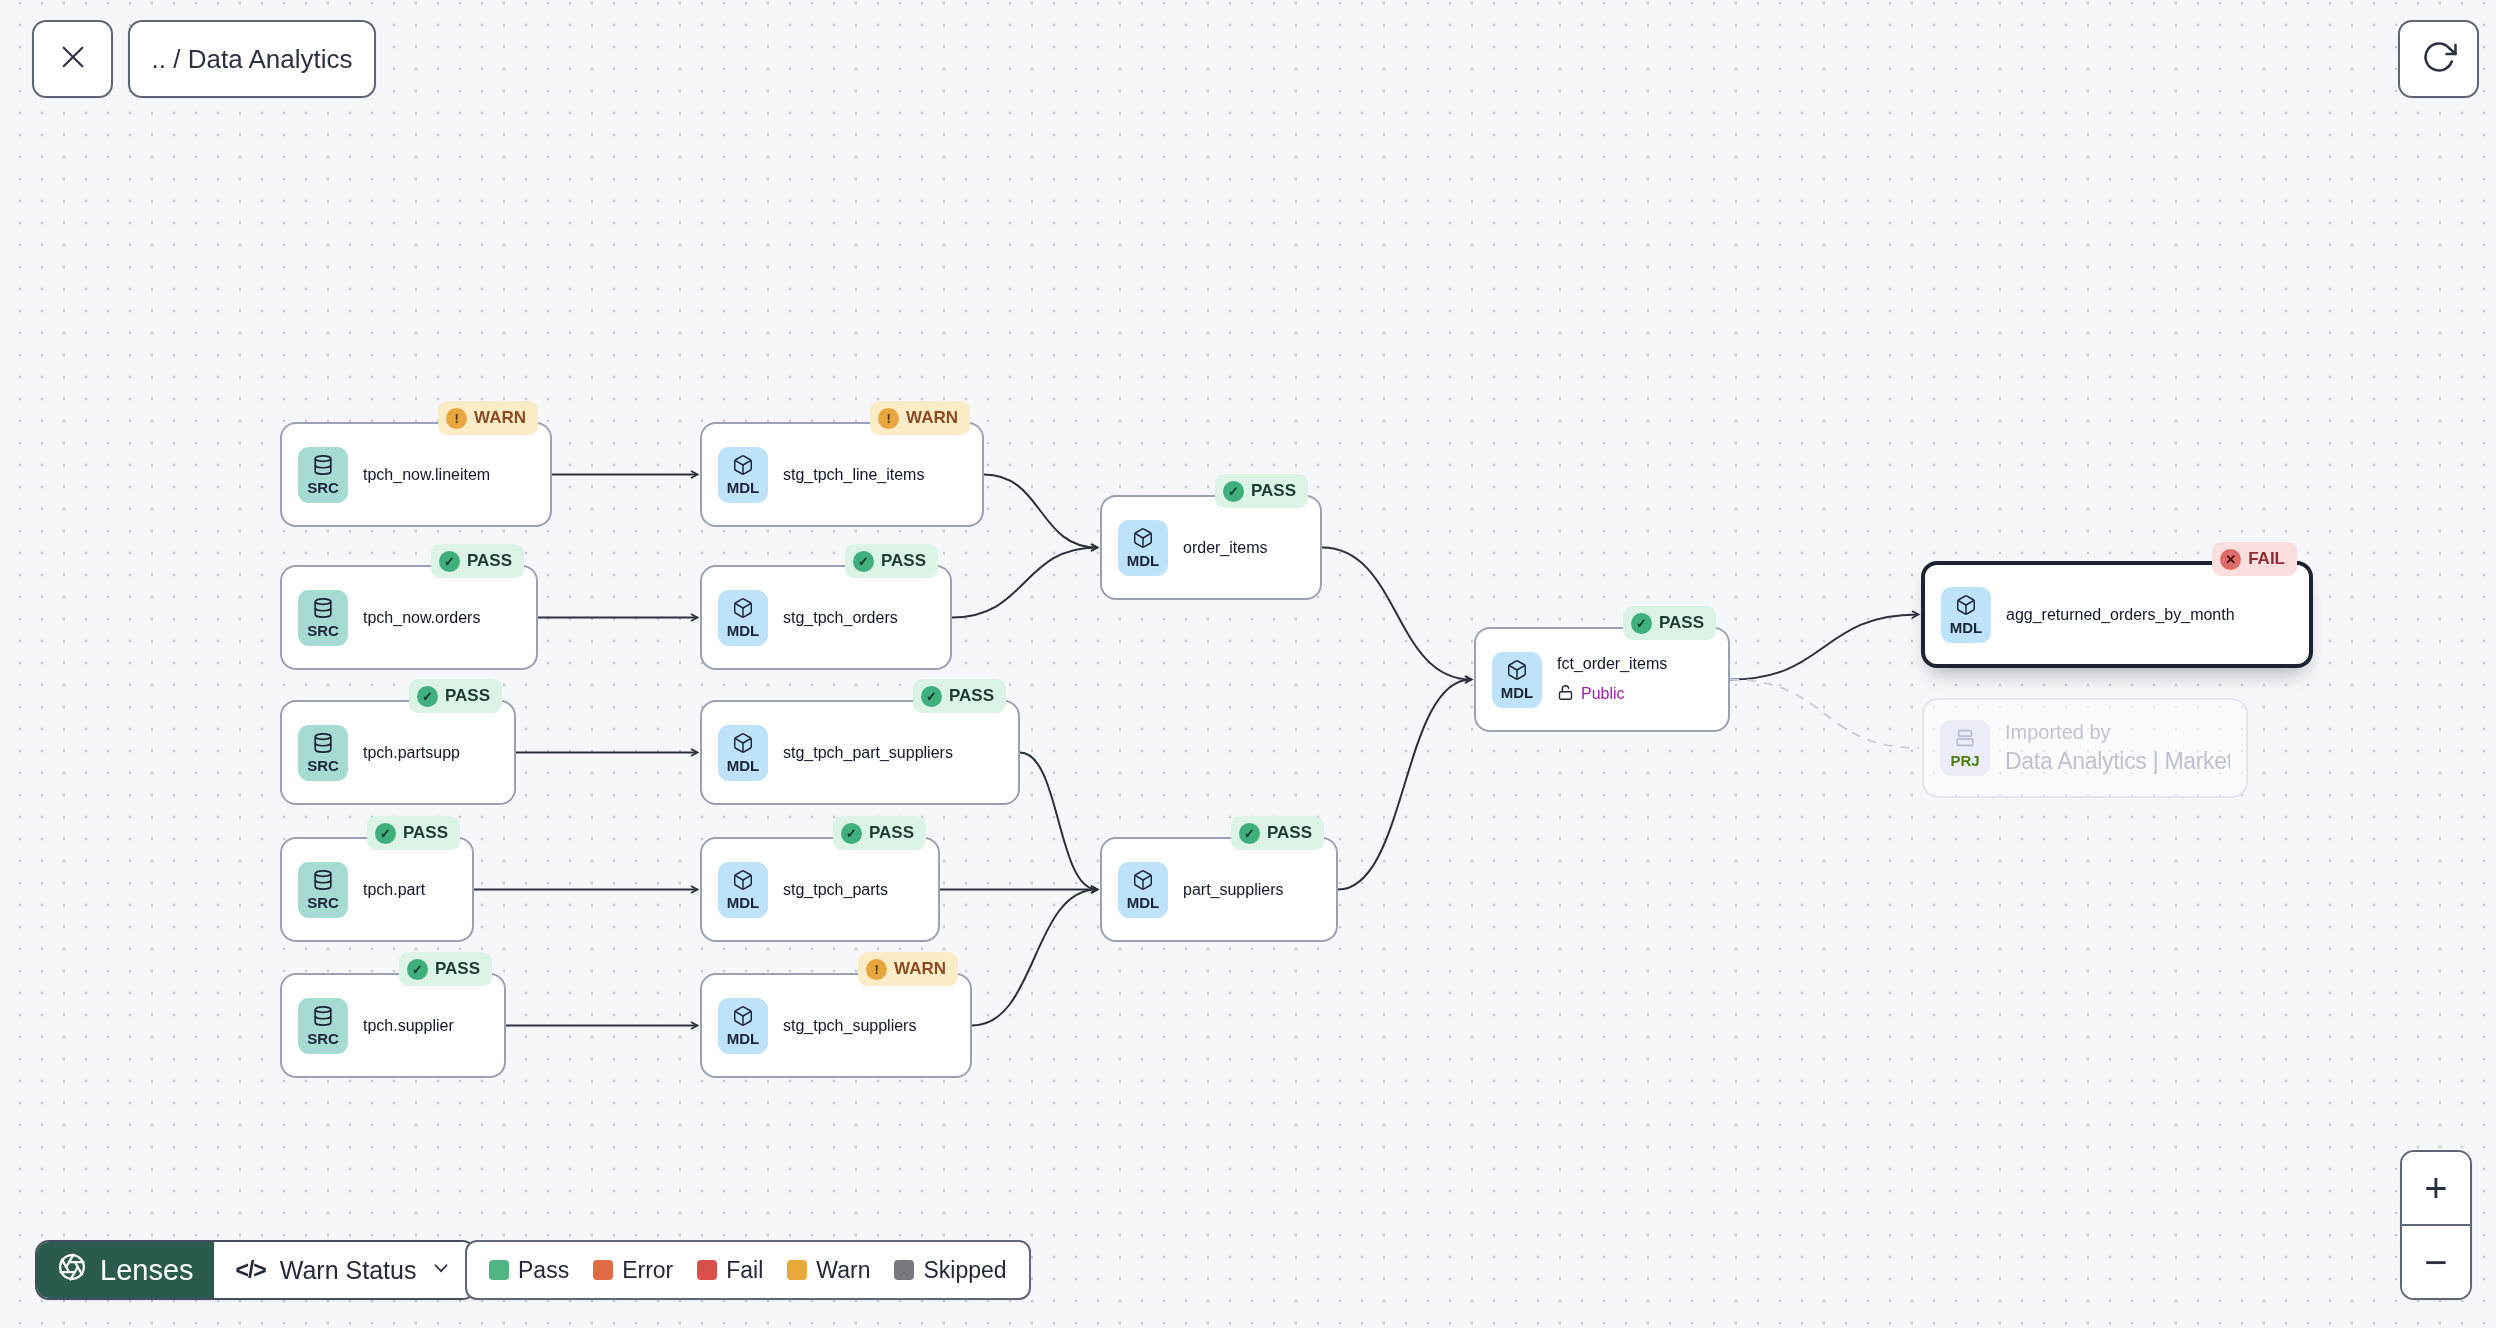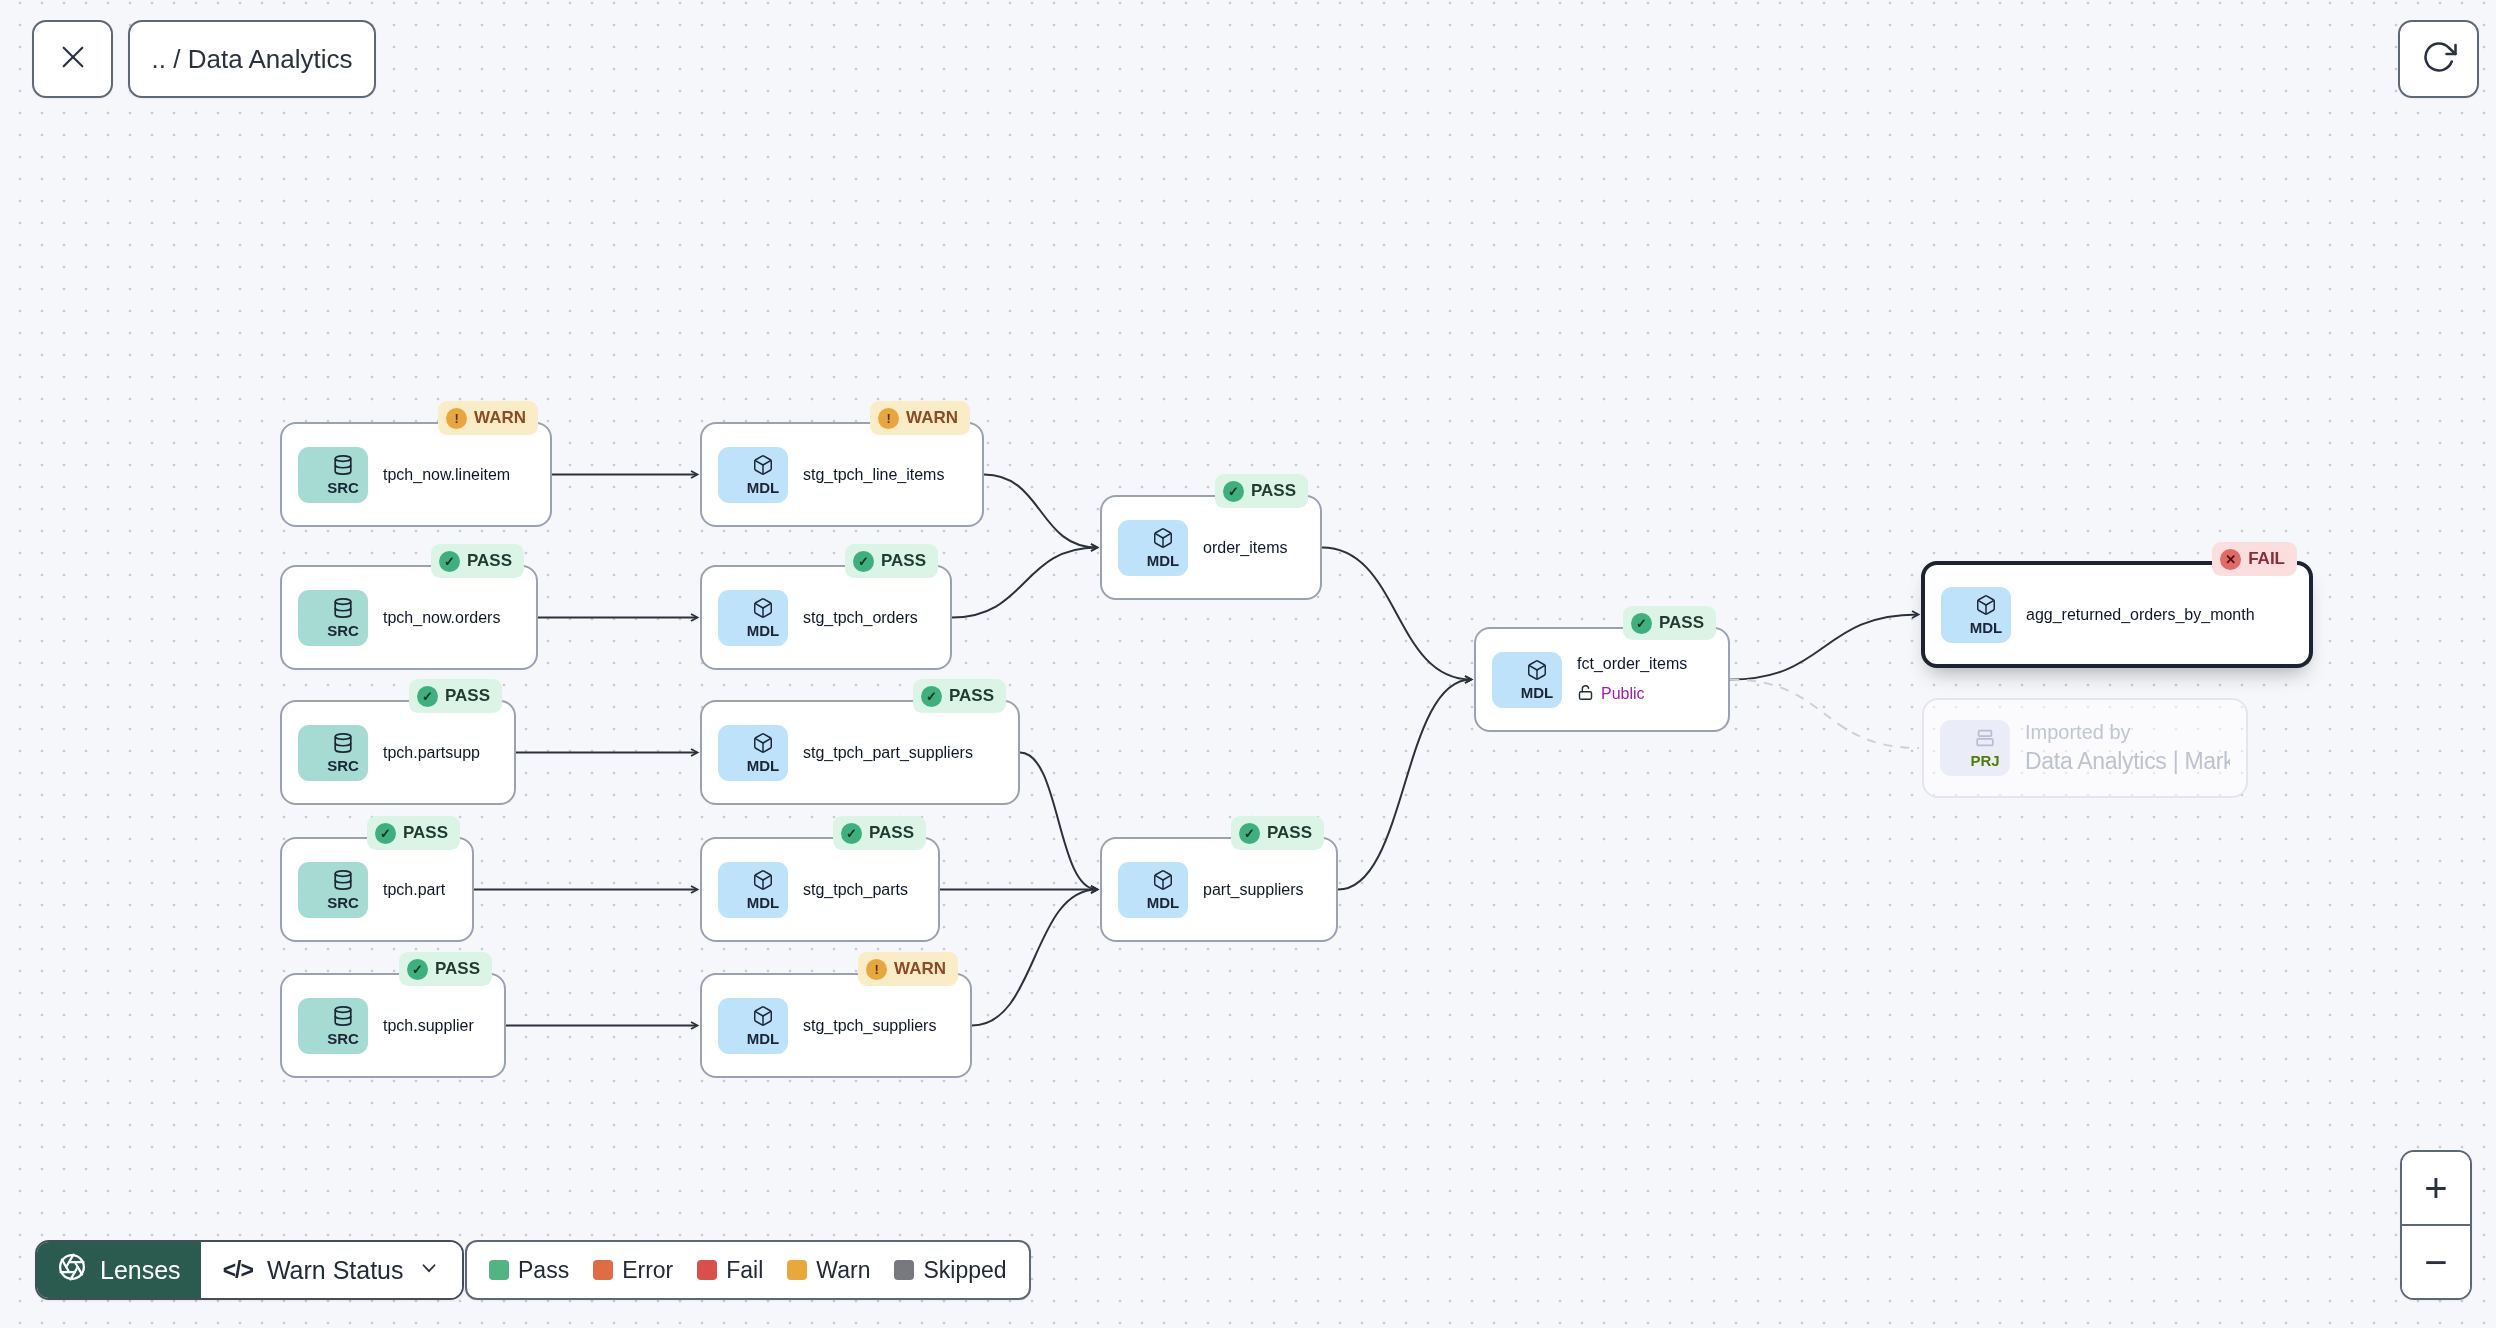--- a/index.html
+++ b/index.html
@@ -22,21 +22,21 @@
   .node{
     position:absolute;box-sizing:border-box;background:#FFFFFF;
     border:2px solid #99A1B2;border-radius:16px;
     display:flex;align-items:center;gap:15px;padding:0 16px;
   }
   .node.selected{border:4px solid #1D2431;box-shadow:0 12px 20px -8px rgba(23,30,46,.35);}
   .node.ghost{background:rgba(255,255,255,.55);border:2px solid #E3E6EF;}
   .chip{
     width:50px;height:56px;border-radius:11px;flex:0 0 auto;
     display:flex;flex-direction:column;align-items:center;justify-content:center;gap:3px;
-    font-size:15px;font-weight:600;color:#1B2535;padding-left:20px;
+    font-size:15px;font-weight:600;color:#1B2535;
   }
   .chip.src{background:#A6DBD3;}
   .chip.mdl{background:#BDE2FA;}
   .chip.prj{background:#EAECF8;color:#4d7c0f;}
   .chip svg{width:22px;height:22px;display:block;}
   .labels{display:flex;flex-direction:column;justify-content:center;overflow:hidden;}
   .node-label{font-size:16px;color:#0f172a;white-space:nowrap;}
   .node-sub{font-size:16px;color:#a21caf;white-space:nowrap;display:flex;align-items:center;gap:7px;margin-top:11px;}
   .node-sub svg{width:17px;height:17px;}
   .ghost-line1{font-size:20px;color:#C0C5D2;white-space:nowrap;}
@@ -74,21 +74,21 @@
     font-family:inherit;font-size:26px;color:#20273A;
   }
   .refresh-btn{left:2398px;top:20px;width:81px;height:78px;}
   .icon-slate{color:#39404F;}
   
   .lens-group{
     position:absolute;left:35px;top:1240px;height:60px;box-sizing:border-box;
     display:flex;align-items:stretch;background:#fff;border:2px solid #454D5C;border-radius:14px;overflow:hidden;
     box-shadow:0 1px 2px rgba(16,24,40,.08);
   }
-  .lenses-seg{background:#2B5B4F;color:#fff;display:flex;align-items:center;gap:13px;padding:8px 20px;font-size:25px;cursor:pointer;}
+  .lenses-seg{background:#2B5B4F;color:#fff;display:flex;align-items:center;gap:13px;padding:8px 20px;font-size:29px;cursor:pointer;}
   .lenses-seg svg{width:30px;height:30px;}
   .lens-select{display:flex;align-items:center;gap:14px;padding:0 22px;font-size:25px;color:#232A3A;cursor:pointer;background:#fff;}
   .lens-select .codeicon{font-weight:700;font-size:23px;letter-spacing:-1px;}
   .lens-select svg{width:22px;height:22px;}
   .legend{
     position:absolute;left:465px;top:1240px;height:60px;box-sizing:border-box;
     background:#fff;border:2px solid #5E6775;border-radius:12px;
     display:flex;align-items:center;gap:24px;padding:0 22px;font-size:23px;color:#222938;
     box-shadow:0 1px 2px rgba(16,24,40,.05);
   }

